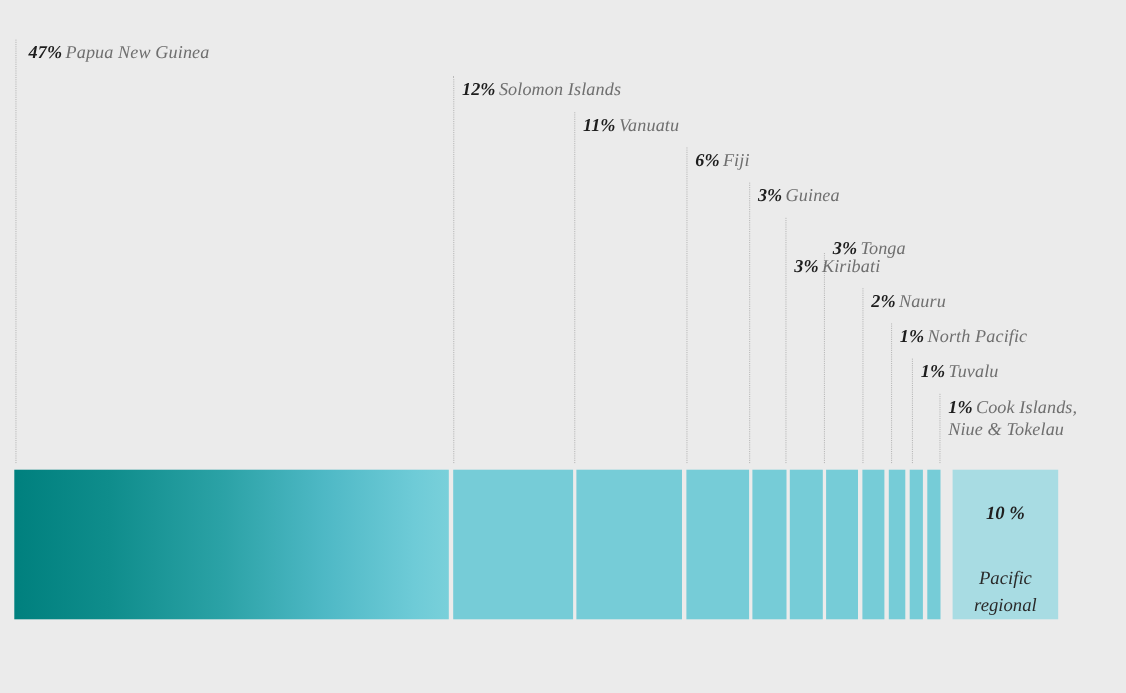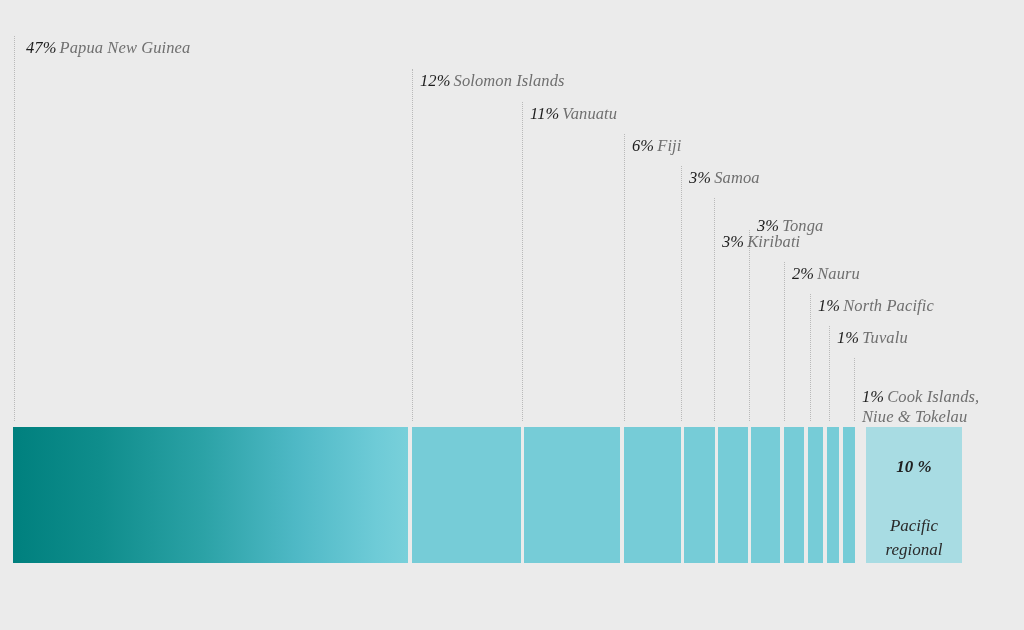--- a/index.html
+++ b/index.html
@@ -32,32 +32,31 @@
     position: absolute;
     white-space: nowrap;
     font-style: italic;
     font-size: 16.5px;
     line-height: 20px;
     color: #7a7a7a;
     letter-spacing: 0.1px;
   }
   .callout .pct {
     color: #1d1d1d;
-    font-weight: normal;
+    font-weight: bold;
     font-style: italic;
     margin-right: 3px;
   }
   .callout .nm {
     color: #6f6f6f;
     text-align: right;
   }
   .callout.two-line {
     white-space: normal;
     width: 130px;
-    margin-top: 27px;
   }
 
   
   #bar-band {
     position: absolute;
     left: 0;
     top: 427px;
     width: 1024px;
     height: 136px;
   }
@@ -122,21 +121,21 @@
       <div class="leader" style="left: 810px; top: 294px; height: 127px;"></div>
       <div class="leader" style="left: 829px; top: 326px; height: 95px;"></div>
       <div class="leader" style="left: 854px; top: 358px; height: 63px;"></div>
     </div>
 
   <div id="callouts">
       <div class="callout" style="left: 26px; top: 38px;"><span class="pct">47%</span><span class="nm">Papua New Guinea</span></div>
       <div class="callout" style="left: 420px; top: 71px;"><span class="pct">12%</span><span class="nm">Solomon Islands</span></div>
       <div class="callout" style="left: 530px; top: 104px;"><span class="pct">11%</span><span class="nm">Vanuatu</span></div>
       <div class="callout" style="left: 632px; top: 136px;"><span class="pct">6%</span><span class="nm">Fiji</span></div>
-      <div class="callout" style="left: 689px; top: 168px;"><span class="pct">3%</span><span class="nm">Samoa</span></div>
+      <div class="callout" style="left: 689px; top: 168px;"><span class="pct">3%</span><span class="nm">Guinea</span></div>
       <div class="callout" style="left: 722px; top: 200px; margin-top: 32px;"><span class="pct">3%</span><span class="nm">Kiribati</span></div>
       <div class="callout" style="left: 757px; top: 216px;"><span class="pct">3%</span><span class="nm">Tonga</span></div>
       <div class="callout" style="left: 792px; top: 264px;"><span class="pct">2%</span><span class="nm">Nauru</span></div>
       <div class="callout" style="left: 818px; top: 296px;"><span class="pct">1%</span><span class="nm">North Pacific</span></div>
       <div class="callout" style="left: 837px; top: 328px;"><span class="pct">1%</span><span class="nm">Tuvalu</span></div>
       <div class="callout two-line" style="left: 862px; top: 360px;"><span class="pct">1%</span><span class="nm">Cook Islands, Niue &amp; Tokelau</span></div>
     </div>
 
   <div id="bar-band">
       <div class="seg " id="seg-gradient" style="left: 13px; width: 395px;"></div>

